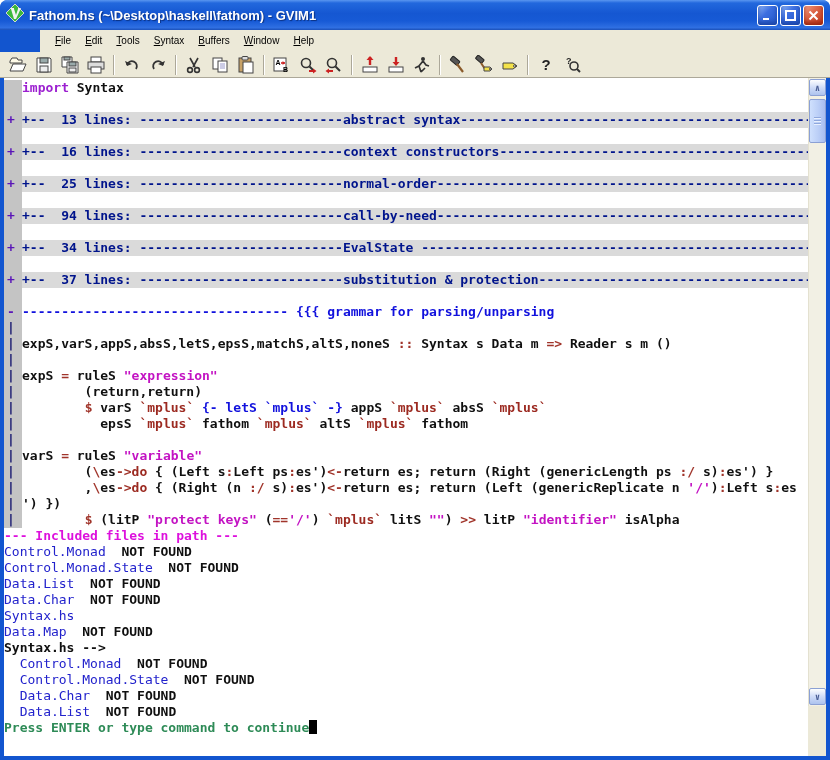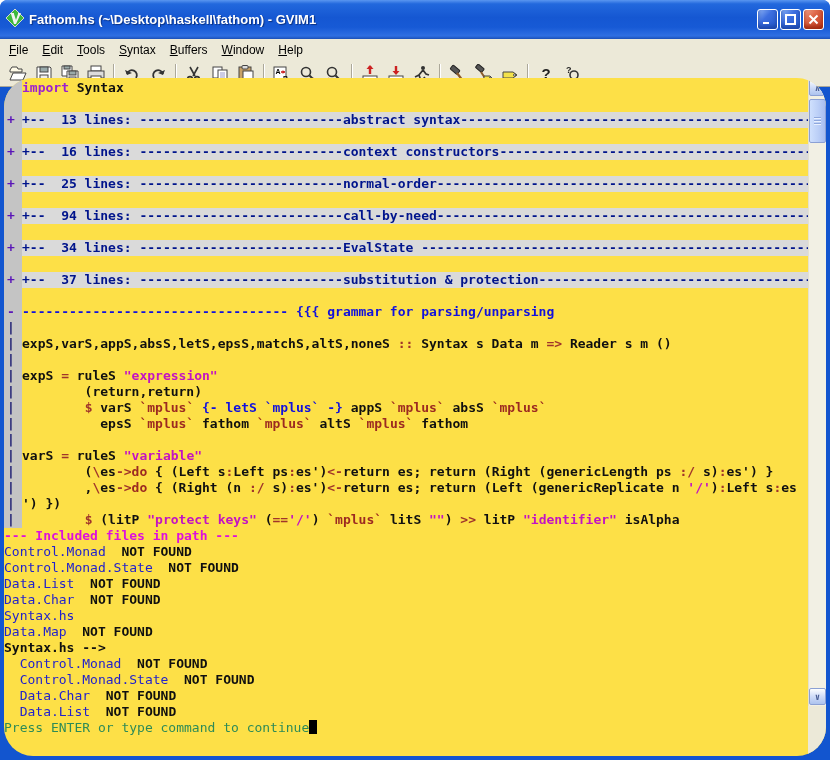--- a/index.html
+++ b/index.html
@@ -1,64 +1,64 @@
 <!DOCTYPE html>
 <html><head>
 <meta charset="utf-8">
 <style>
   * { margin:0; padding:0; box-sizing:border-box; }
   html,body { width:830px; height:760px; overflow:hidden; font-family:"Liberation Sans", sans-serif; }
 
   .window { width:830px; height:760px; background:#1255cf; border-radius:8px 8px 0 0; position:relative; }
 
   
-  .titlebar { height:39px; border-radius:7px 7px 0 0; display:flex; align-items:center; padding:0 6px;
+  .titlebar { height:30px; border-radius:7px 7px 0 0; display:flex; align-items:center; padding:0 6px;
     background:linear-gradient(180deg,#5a96f0 0%,#2268dd 10%,#1557d2 45%,#175ad6 70%,#2f6fe2 92%,#1b50b8 100%); }
   .title-text { color:#fff; font-weight:700; font-size:13px; text-shadow:1px 1px 1px #0a3080; margin-left:5px; flex:1;
     white-space:nowrap; overflow:hidden; }
   .win-btn { width:21px; height:21px; border-radius:3px; border:1px solid #fff; margin-left:2px;
     display:flex; align-items:center; justify-content:center; color:#fff; font-size:11px; font-weight:700;
     background:linear-gradient(135deg,#8fb4f5 0%,#3d6fe0 40%,#2257c8 100%); box-shadow:inset 0 -3px 4px #1c46a8; }
   .win-btn.close { background:linear-gradient(135deg,#f2a48c 0%,#dd6547 40%,#c23a1d 100%); box-shadow:inset 0 -3px 4px #9c2810; }
   .win-btn svg { display:block; }
 
   
-  .menubar { height:22px; background:#ece9d8; display:flex; align-items:center; padding-left:2px;
-    font-size:12px; color:#000; }
+  .menubar { height:22px; background:#ece9d8; display:flex; align-items:center; padding-left:8px;
+    font-size:10px; color:#000;margin-left:40px; }
   .menu-item { padding:2px 7px 3px 7px; cursor:default; }
   .menu-item .mn { text-decoration:underline; }
 
   
   .toolbar { height:26px; background:#ece9d8; display:flex; align-items:center; padding-left:5px;
     border-bottom:1px solid #aca899; }
   .tb-btn { width:26px; height:24px; display:flex; align-items:center; justify-content:center; border:1px solid transparent; }
   .tb-sep { width:2px; height:20px; margin:0 4px; border-left:1px solid #aca899; border-right:1px solid #fff; }
   .tb-btn svg { display:block; }
 
   
-  .editor { position:absolute; left:4px; right:4px; top:78px; bottom:4px; background:#fde047; overflow:hidden;
-    font-family:"DejaVu Sans Mono", monospace; font-size:13px; line-height:16px; font-weight:600;border-radius:29px; }
+  .editor { position:absolute; left:4px; right:4px; top:78px; bottom:4px; background:#ffffff; overflow:hidden;
+    font-family:"DejaVu Sans Mono", monospace; font-size:13px; line-height:16px; font-weight:600; }
   .buffer { position:absolute; left:0; top:0; right:18px; bottom:0; padding-top:2px; }
   .line { display:flex; height:16px; white-space:pre; }
   .gutter { flex:0 0 18px; background:#c4c4c4; padding-left:3px; font-weight:700; color:#191970; }
   .gutter.plus { color:#5a16b8; }
   .gutter.minus { color:#5a16b8; }
   .text { flex:1; overflow:hidden; }
   .line.fold .text { background:#dadada; color:#00148c; font-weight:700; }
 
   .sg-n { color:#101010; }
   .sg-k { color:#9c2a21; font-weight:700; }
   .sg-o { color:#a0342a; }
   .sg-s { color:#c313c3; }
   .sg-c { color:#1111dd; }
   .sg-p { color:#9c20d0; }
   .sg-B { color:#2222cc; font-weight:400; }
   .sg-K { color:#101010; font-weight:700; }
   .sg-M { color:#dd10dd; font-weight:700; }
-  .sg-G { color:#2e8b57; font-weight:400; }
+  .sg-G { color:#2e8b57; font-weight:700; }
   .sg-N { color:#101010; }
   .cursor-block { display:inline-block; width:8px; height:14px; background:#000; vertical-align:-2px; }
 
   
   .scrollbar { position:absolute; right:0; top:0; width:18px; height:628px; background:#f2f0e4;
     border-left:1px solid #e4e1d0; }
   .sb-filler { position:absolute; right:0; top:628px; bottom:0; width:18px; background:#ece9d8; }
   .sb-btn { position:absolute; left:0; width:17px; height:17px; border-radius:2px; border:1px solid #8ba0d4;
     background:linear-gradient(180deg,#fdfefe,#cfdcf8 50%,#adc3ee); color:#4c6095; font-size:9px; font-weight:700;
     display:flex; align-items:center; justify-content:center; }

